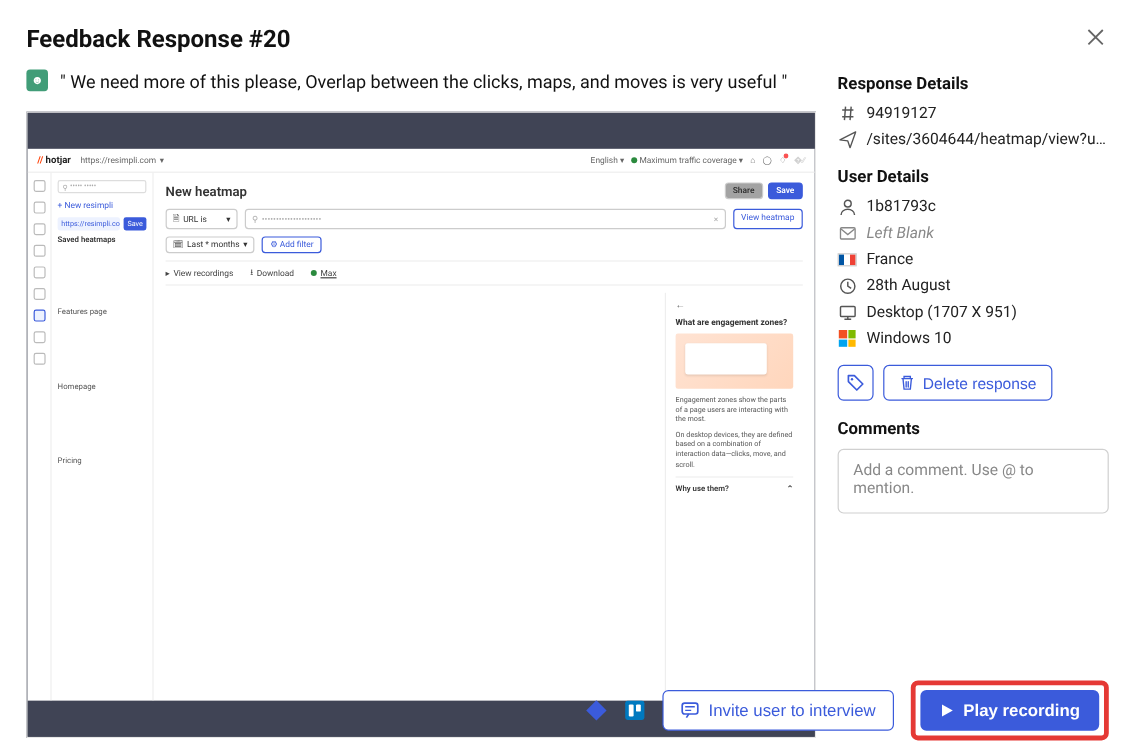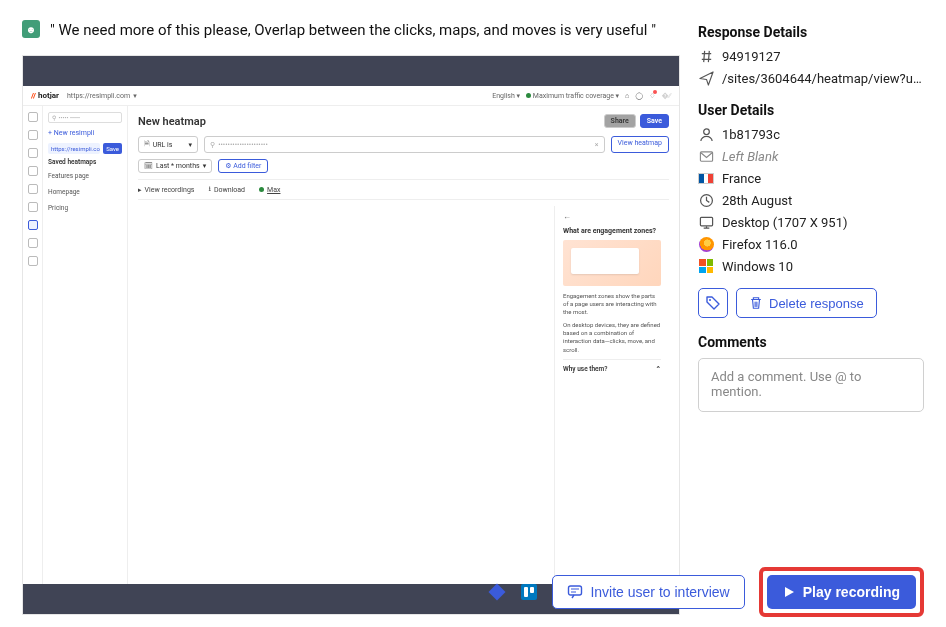--- a/index.html
+++ b/index.html
@@ -25,21 +25,21 @@
   .hj-rail { width:20px; border-right:1px solid #eee; display:flex; flex-direction:column; align-items:center; padding-top:6px; gap:8px; }
   .rail-i { width:10px; height:10px; border:1px solid #bbb; border-radius:2px; }
   .rail-i.active { border-color:#3b5bdb; background:#edf2ff; }
   .hj-side { width:85px; border-right:1px solid #eee; padding:6px 5px; display:flex; flex-direction:column; gap:4px; }
   .side-search { border:1px solid #ddd; border-radius:2px; height:11px; display:flex; align-items:center; padding:0 3px; color:#aaa; font-size:6px; gap:2px; }
   .side-link { color:#3b5bdb; font-size:7px; padding:2px 0; }
   .side-row { display:flex; align-items:center; justify-content:space-between; gap:3px; }
   .side-url { background:#edf2ff; color:#3b5bdb; border-radius:2px; padding:2px 3px; font-size:6px; flex:1; overflow:hidden; white-space:nowrap; }
   .side-save { background:#3b5bdb; color:#fff; font-size:6px; padding:2px 3px; border-radius:2px; }
   .side-head { font-weight:600; font-size:6.5px; color:#333; margin-top:0; }
-  .side-item { font-size:6.5px; color:#555; padding:2px 0; }
+  .side-item { font-size:6.5px; color:#555; padding:2px 0;margin-top:46px; }
   .hj-main { flex:1; display:flex; flex-direction:column; padding:8px 10px;justify-content:center; }
   .hm-title { font-size:11px; font-weight:600; margin-bottom:8px; display:flex; align-items:center; }
   .hm-title .btns { margin-left:auto; display:flex; gap:4px; }
   .btn-sm { border:1px solid #ccc; border-radius:3px; padding:2px 6px; font-size:7px; background:#a3a3a3; }
   .btn-sm.primary { background:#3b5bdb; color:#fff; border-color:#3b5bdb; }
   .hm-row { display:flex; gap:6px; margin-bottom:6px; }
   .hm-select { border:1px solid #ccc; border-radius:3px; padding:2px 5px; font-size:7px; display:flex; align-items:center; gap:3px; background:#fff; }
   .hm-input { border:1px solid #ccc; border-radius:3px; padding:2px 5px; font-size:7px; flex:1; color:#aaa; display:flex; align-items:center; gap:3px; }
   .hm-btn-outline { border:1px solid #3b5bdb; color:#3b5bdb; background:#fff; border-radius:3px; padding:2px 6px; font-size:7px; }
   .hm-tabs { display:flex; gap:14px; border-top:1px solid #eee; border-bottom:1px solid #eee; padding:4px 0; font-size:7px; color:#444; }
@@ -80,20 +80,28 @@
   .path-trunc { white-space:nowrap; overflow:hidden; text-overflow:ellipsis; max-width:200px; display:inline-block; }
   .green-dot{width:5px;height:5px;border-radius:50%;background:#2b8a3e;display:inline-block}
   .bell-dot{position:relative}
   .bell-dot::after{content:"";position:absolute;top:-2px;right:-2px;width:4px;height:4px;background:#fa5252;border-radius:50%}
   svg { display:block; }
 </style>
 </head>
 <body>
 
 <div class="page">
+  <div class="header">
+    <div class="title">Feedback Response #20</div>
+    <button class="close">
+      <svg width="14" height="14" viewBox="0 0 14 14">
+          <path d="M1 1 L13 13 M13 1 L1 13" stroke="#666" stroke-width="1.5" fill="none"></path>
+        </svg>
+    </button>
+  </div>
 
   <div class="body">
     <div class="left">
       <div class="quote-row">
         <div class="avatar">☻</div>
         <div class="quote">" We need more of this please, Overlap between the clicks, maps, and moves is very useful "</div>
       </div>
 
       <div class="shot-frame">
         <div class="shot-bar"></div>
@@ -245,26 +253,20 @@
         <span>28th August</span>
       </div>
       <div class="detail-row">
         <span class="ic">
             <svg width="15" height="15" viewBox="0 0 16 16">
               <rect x="1.5" y="2.5" width="13" height="9" rx="1" stroke="#555" stroke-width="1.3" fill="none"></rect>
               <path d="M5 14h6M8 12v2" stroke="#555" stroke-width="1.3"></path>
             </svg>
           </span>
         <span>Desktop (1707 X 951)</span>
-      </div>
-      <div class="detail-row">
-        <span class="ic">
-            <span class="ic-ff"></span>
-          </span>
-        <span>Firefox 116.0</span>
       </div>
       <div class="detail-row">
         <span class="ic">
             <span class="ic-win">
               <span></span>
               <span></span>
               <span></span>
               <span></span>
             </span>
           </span>

